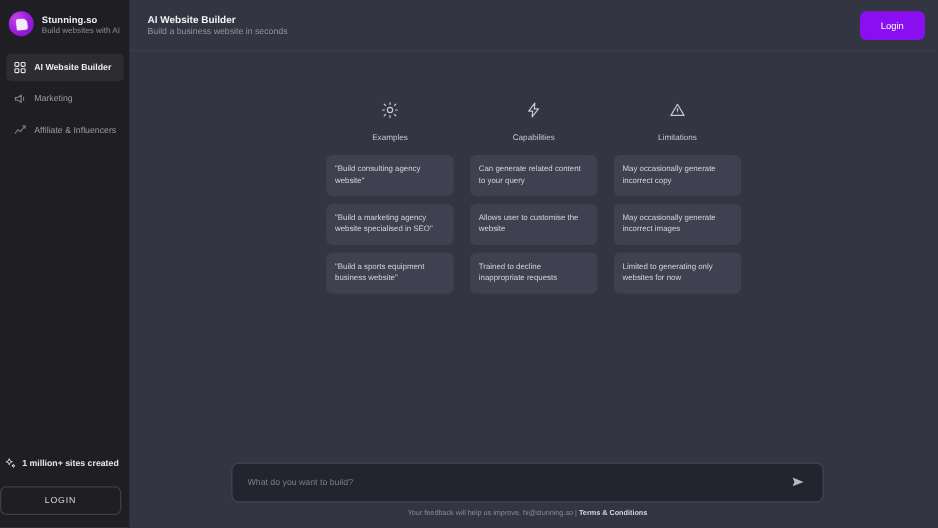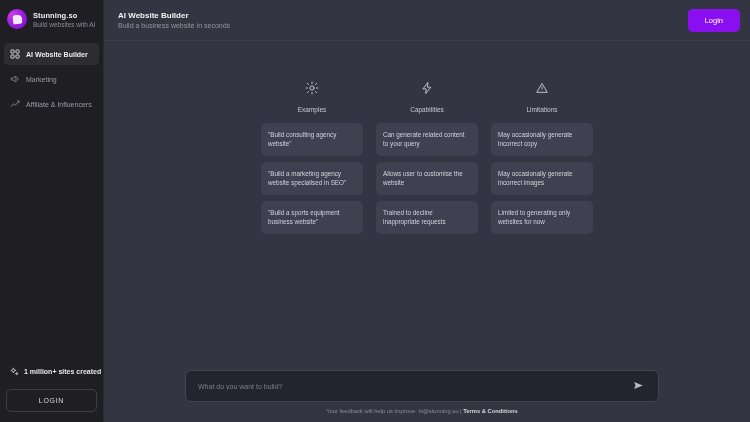--- a/index.html
+++ b/index.html
@@ -12,20 +12,21 @@
   .app { display: flex; width: 750px; height: 422px; }
 
   
   .sidebar {
     width: 104px; height: 422px;
     background: #1f1f23;
     border-right: 1px solid #2a2a2f;
     display: flex; flex-direction: column;
     flex: 0 0 104px;
     position: relative;
+    align-items: flex-end;
   }
   .brand { display: flex; align-items: center; gap: 6px; padding: 9px 7px 10px 7px; }
   .logo {
     width: 20px; height: 20px; border-radius: 50%;
     background: radial-gradient(circle at 30% 30%, #c740e8 0%, #a020e0 45%, #7a10c8 100%);
     display: flex; align-items: center; justify-content: center;
     flex: 0 0 20px;
   }
   .logo-mark { width: 9px; height: 9px; background: #f2eaf8; border-radius: 2px 4px 2px 1px; transform: rotate(-6deg); }
   .brand-text { display: flex; flex-direction: column; gap: 1px; min-width: 0; }

